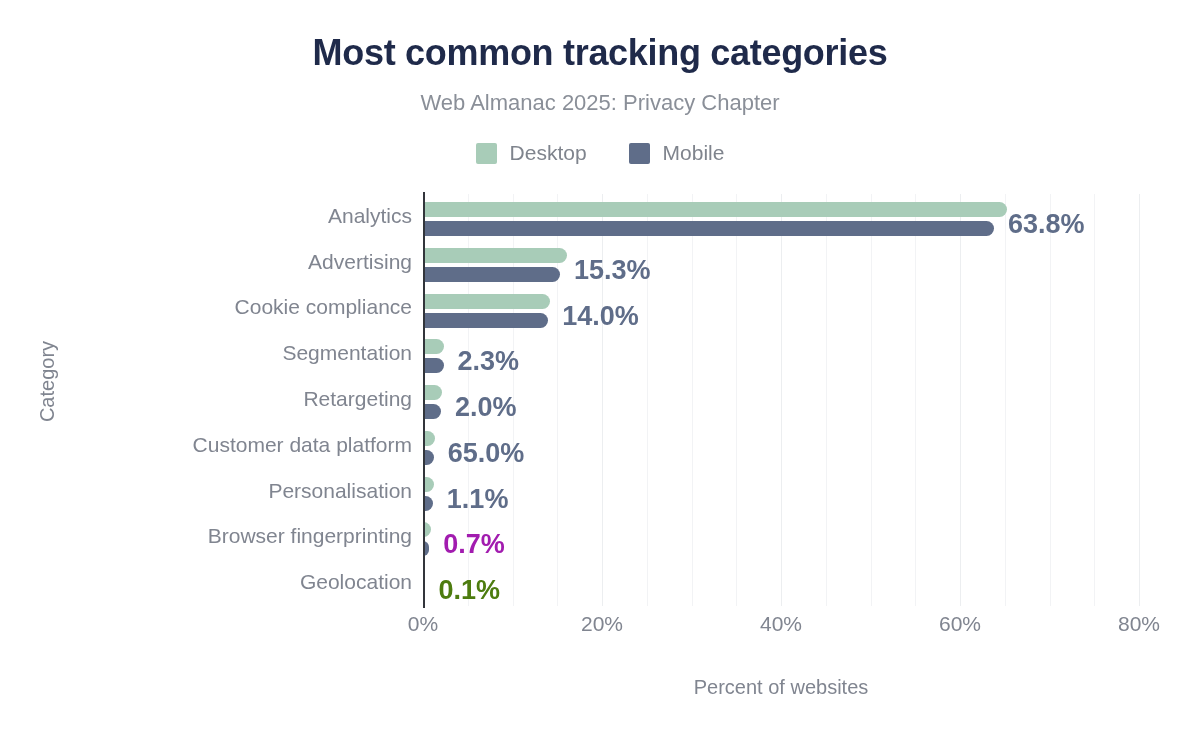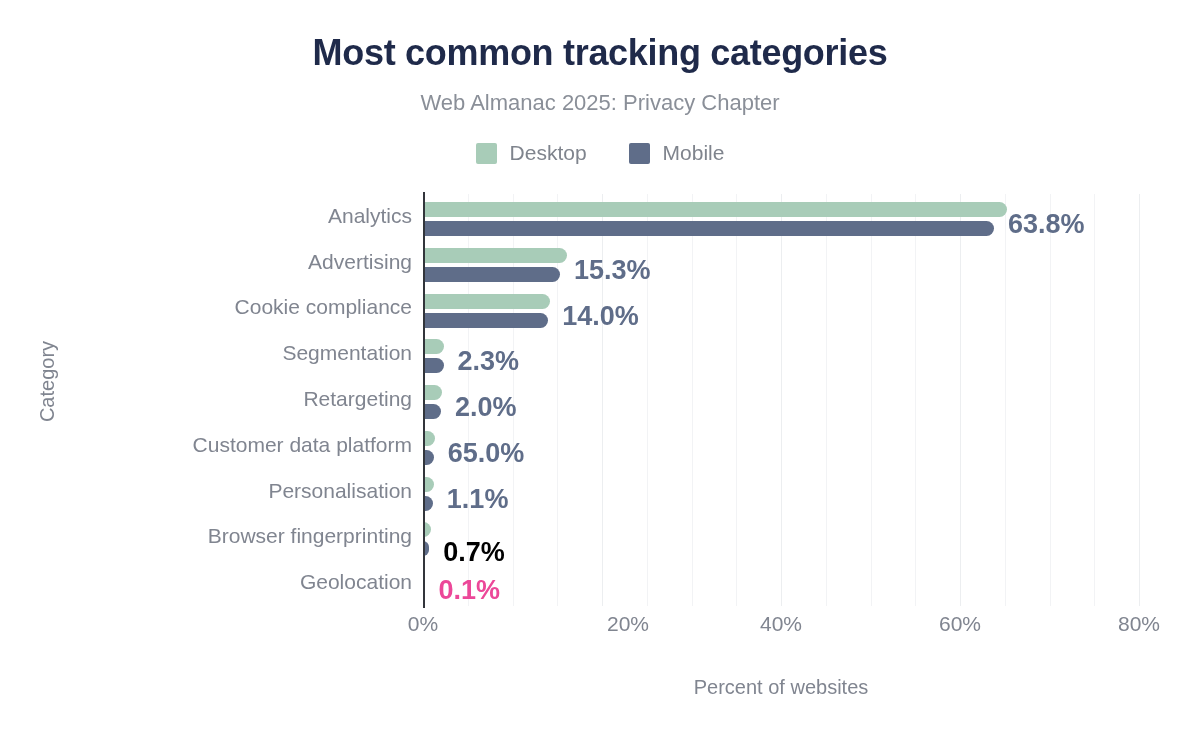--- a/index.html
+++ b/index.html
@@ -247,44 +247,44 @@
         <div class="bar-value" style="left: 24.74px; color: rgb(95, 109, 137);">65.0%</div>
       </div>
       <div class="bar-group" style="top: 282.667px; height: 45.7778px;">
         <div class="bar desktop" title="Personalisation — Desktop" style="width: 10.74px; background: rgb(168, 204, 184);"></div>
         <div class="bar mobile" title="Personalisation — Mobile" style="width: 9.845px; background: rgb(95, 109, 137);"></div>
         <div class="bar-value" style="left: 23.845px; color: rgb(95, 109, 137);">1.1%</div>
       </div>
       <div class="bar-group" style="top: 328.444px; height: 45.7778px;">
         <div class="bar desktop" title="Browser fingerprinting — Desktop" style="width: 8.055px; background: rgb(168, 204, 184);"></div>
         <div class="bar mobile" title="Browser fingerprinting — Mobile" style="width: 6.265px; background: rgb(95, 109, 137);"></div>
-        <div class="bar-value" style="left: 20.265px; color: #000000; margin-top: 8px;">0.7%</div>
+        <div class="bar-value" style="left: 20.265px; color: #a21caf;">0.7%</div>
       </div>
       <div class="bar-group" style="top: 374.222px; height: 45.7778px;">
         <div class="bar desktop" title="Geolocation — Desktop" style="width: 1.5px; background: rgb(168, 204, 184);"></div>
         <div class="bar mobile" title="Geolocation — Mobile" style="width: 1.5px; background: rgb(95, 109, 137);"></div>
-        <div class="bar-value" style="left: 15.5px; color: #ec4899;">0.1%</div>
+        <div class="bar-value" style="left: 15.5px; color: #4d7c0f;">0.1%</div>
       </div>
     </div>
   <div id="y-axis-line"></div>
 
   <div id="cat-labels">
       <div class="cat-label" style="top: 9.88889px;">Analytics</div>
       <div class="cat-label" style="top: 55.6667px;">Advertising</div>
       <div class="cat-label" style="top: 101.444px;">Cookie compliance</div>
       <div class="cat-label" style="top: 147.222px;">Segmentation</div>
       <div class="cat-label" style="top: 193px;">Retargeting</div>
       <div class="cat-label" style="top: 238.778px;">Customer data platform</div>
       <div class="cat-label" style="top: 284.556px;">Personalisation</div>
       <div class="cat-label" style="top: 330.333px;">Browser fingerprinting</div>
       <div class="cat-label" style="top: 376.111px;">Geolocation</div>
     </div>
   <div id="x-ticks">
       <div class="x-tick" style="left: 0px;">0%</div>
-      <div class="x-tick" style="left: 179px; margin-left: 26px;">20%</div>
+      <div class="x-tick" style="left: 179px;">20%</div>
       <div class="x-tick" style="left: 358px;">40%</div>
       <div class="x-tick" style="left: 537px;">60%</div>
       <div class="x-tick" style="left: 716px;">80%</div>
     </div>
 
   <div id="x-axis-title">Percent of websites</div>
   <div id="y-axis-title">Category</div>
 
 </div>
 

